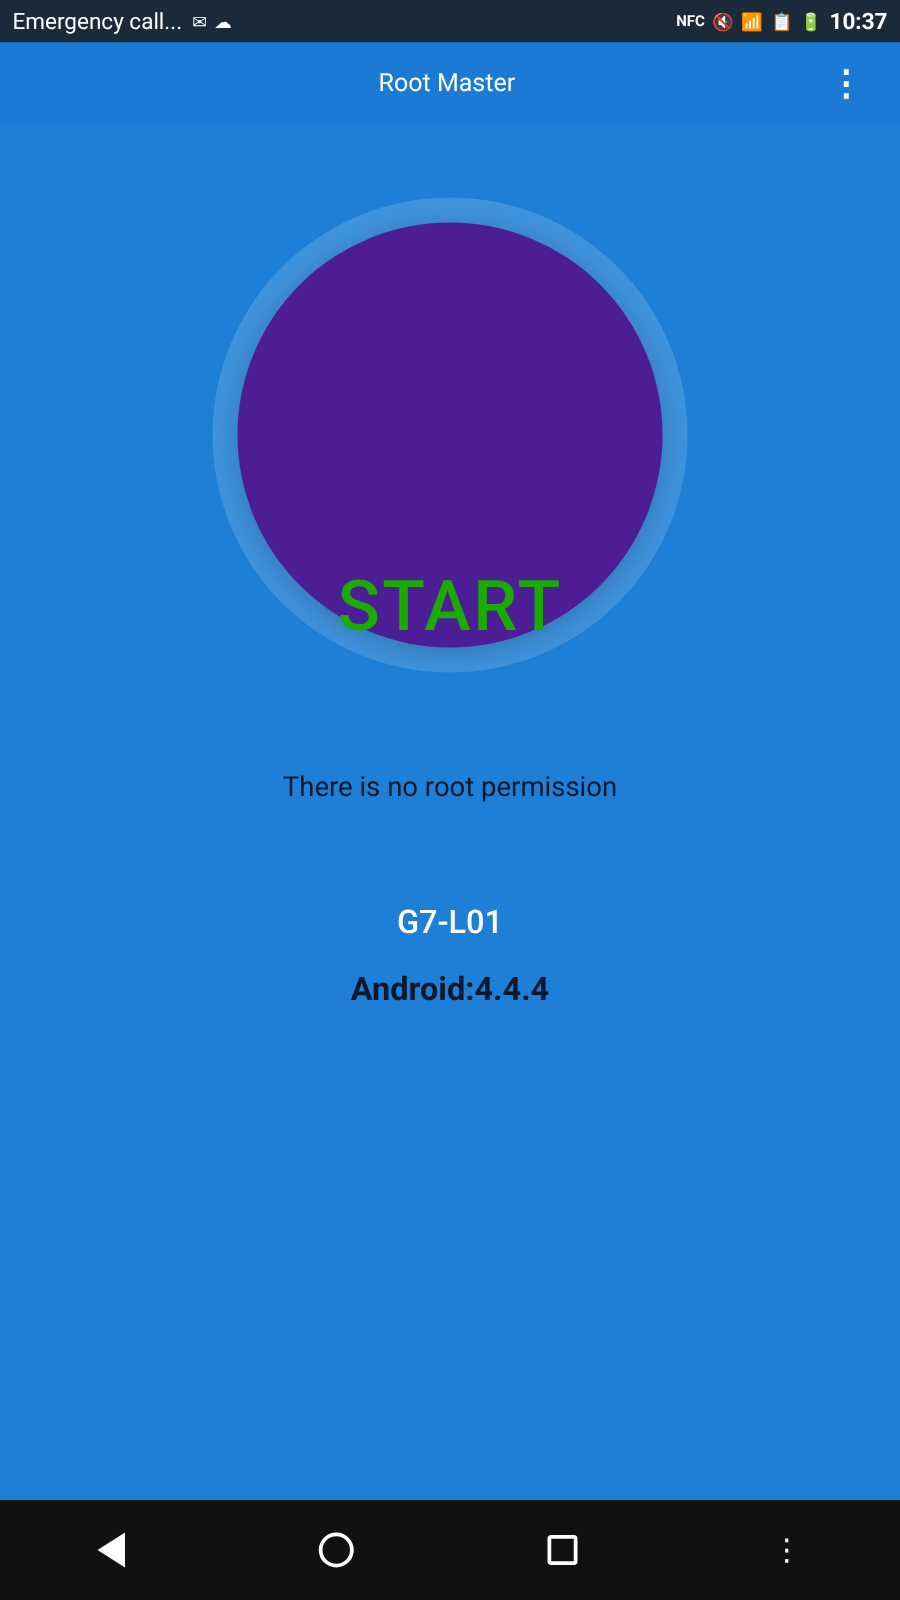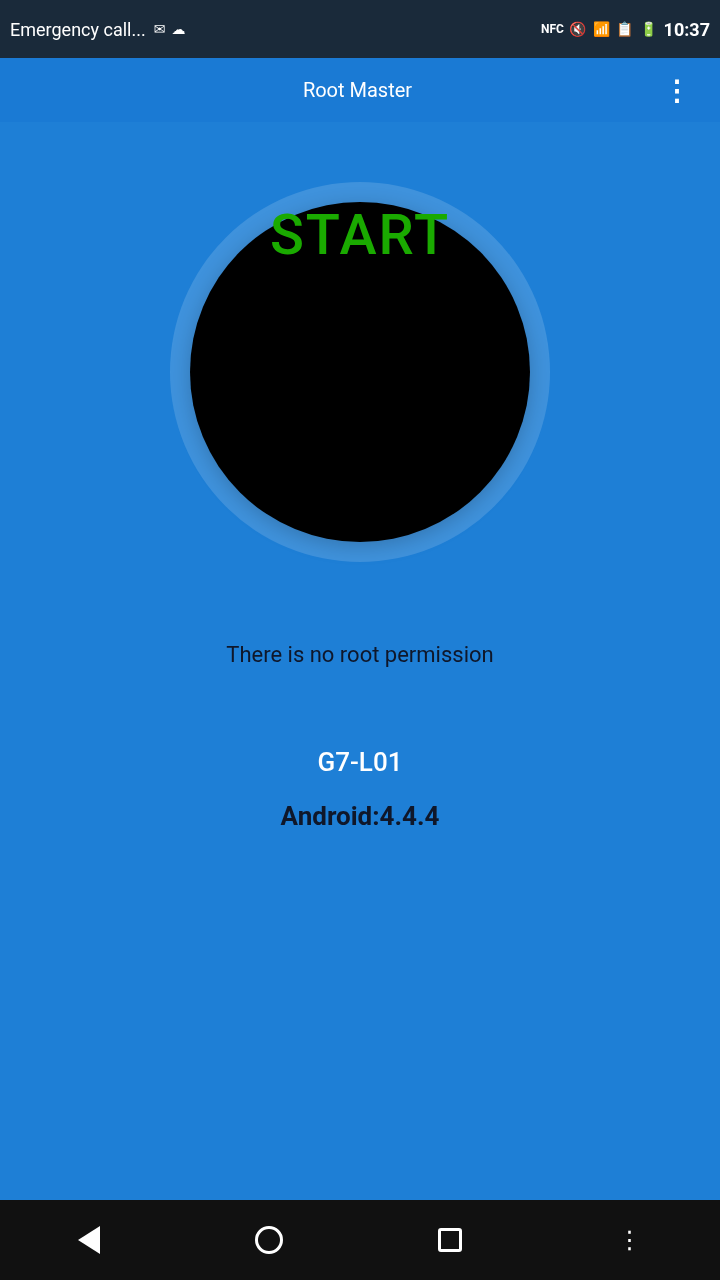--- a/index.html
+++ b/index.html
@@ -10,21 +10,21 @@
       overflow: hidden;
       font-family: 'Roboto', Arial, sans-serif;
       background: #1a7ad4;
       display: flex;
       flex-direction: column;
     }
 
     
     .status-bar {
       background: #1a2a3a;
-      height: 58px;
+      height: 34px;
       display: flex;
       align-items: center;
       justify-content: space-between;
       padding: 0 10px;
       flex-shrink: 0;
     }
 
     .status-bar-left {
       display: flex;
       align-items: center;
@@ -106,26 +106,25 @@
       display: flex;
       align-items: center;
       justify-content: center;
       cursor: pointer;
     }
 
     .start-button-inner {
       width: 340px;
       height: 340px;
       border-radius: 50%;
-      background: #000000;
-      display: flex;
-      align-items: flex-start;
+      background: #4c1d95;
+      display: flex;
+      align-items: flex-end;
       justify-content: center;
       box-shadow: 0 4px 20px rgba(0,0,0,0.2);
-      text-decoration: underline;
     }
 
     .start-label {
       color: #1aaa00;
       font-size: 56px;
       font-weight: 500;
       letter-spacing: 2px;
     }
 
     

